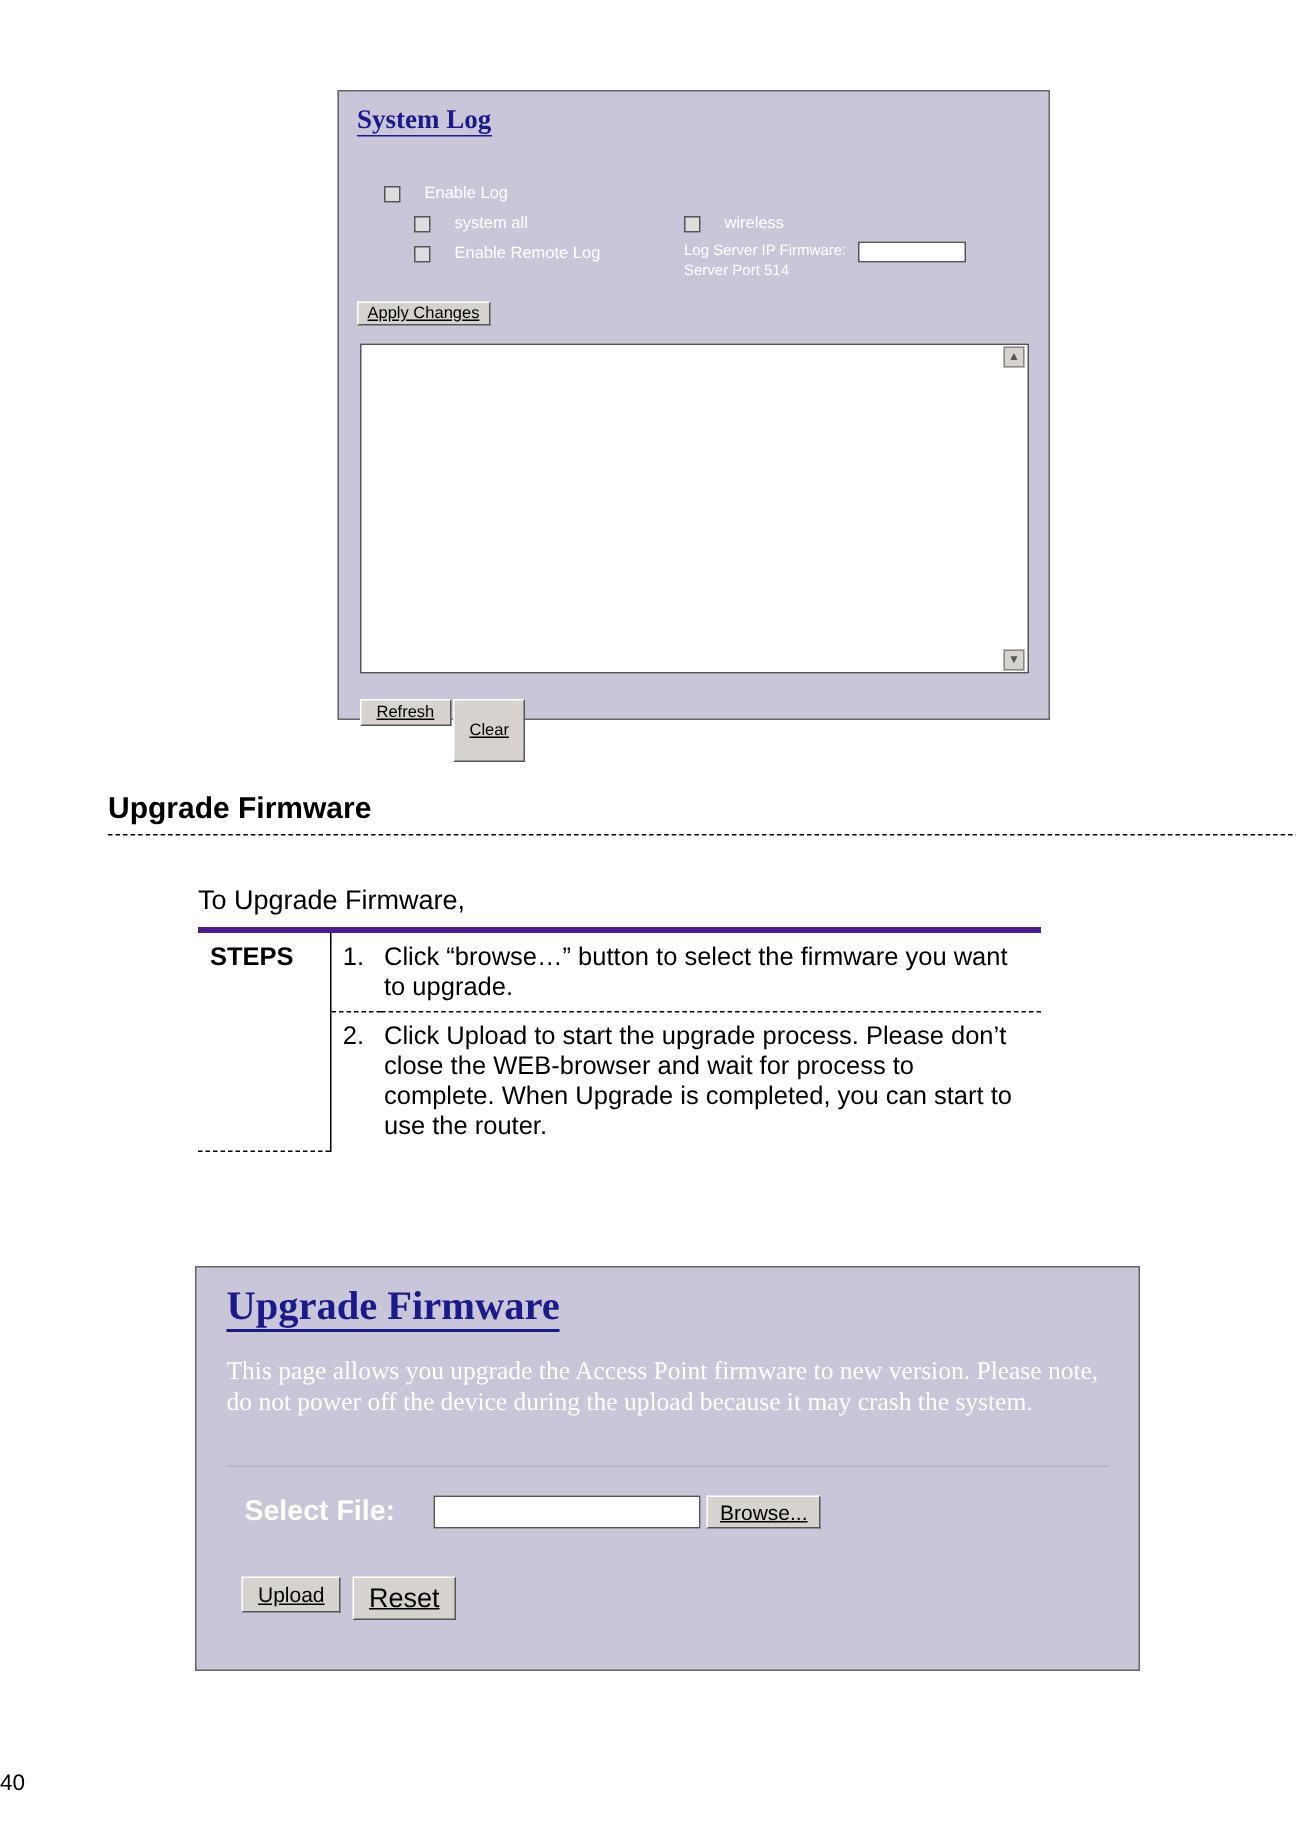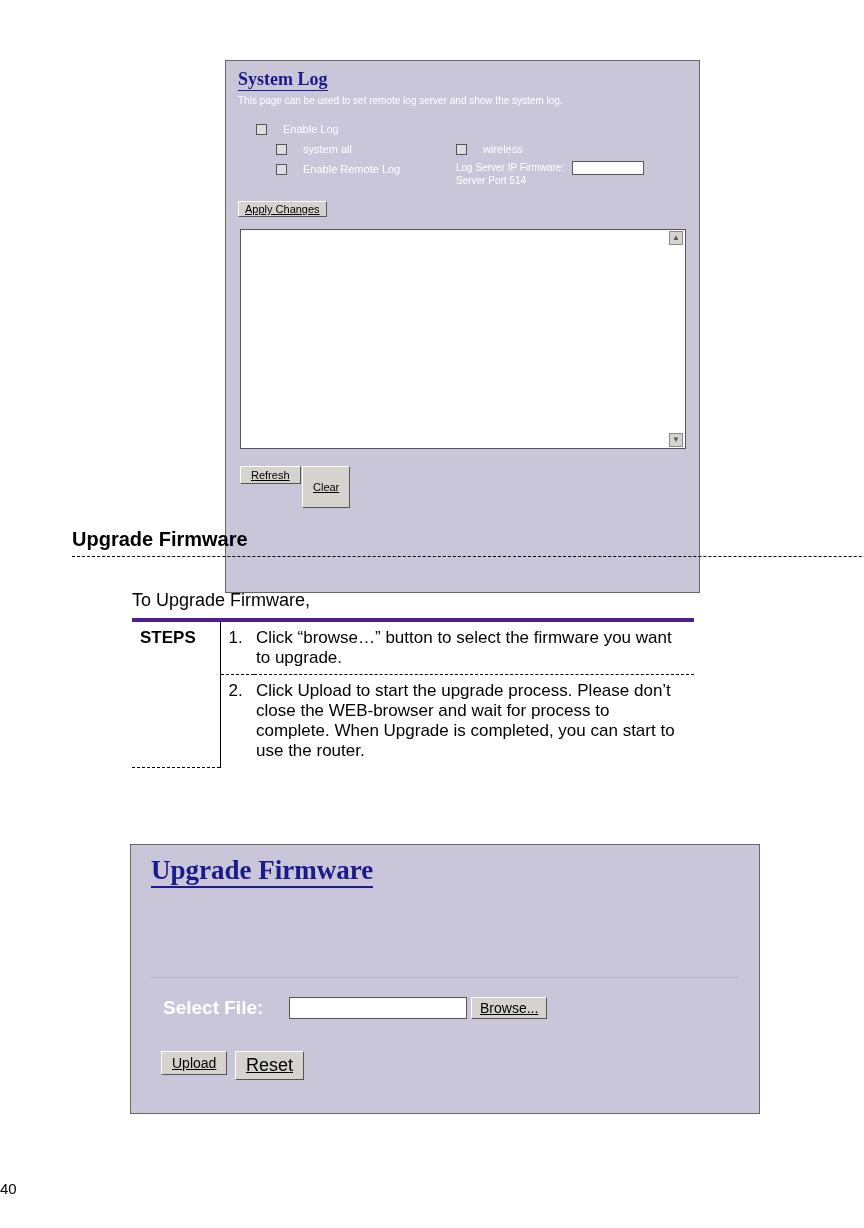--- a/index.html
+++ b/index.html
@@ -10,21 +10,21 @@
       font-family: Arial, Helvetica, sans-serif;
       position: relative;
     }
 
     
     .syslog-panel {
       position: absolute;
       left: 225px;
       top: 60px;
       width: 475px;
-      height: 533px;
+      height: 420px;
       background: #cac6da;
       border: 1px solid #666;
     }
     .syslog-title {
       position: absolute; left: 12px; top: 8px;
       font-family: "Times New Roman", serif;
       font-weight: bold; font-size: 18px;
       color: #1a1a8a;
       border-bottom: 1px solid #1a1a8a;
     }
@@ -126,21 +126,20 @@
     .fw-upload-btn { position:absolute; left:30px; top:206px; padding:3px 10px; font-size:14px;}
     .fw-reset-btn  { position:absolute; left:104px; top:206px; padding:3px 10px; font-size:18px;}
 
     .page-num { position:absolute; left:0; right:0; top:1180px; text-align:left; font-size:15px;}
   </style>
 </head>
 <body>
 
 <div class="syslog-panel">
   <div class="syslog-title">System Log</div>
-  <div class="syslog-desc">This page can be used to set remote log server and show the system log.</div>
 
   <label class="syslog-cb cb-enable">
     <span class="box"></span>
     <span>Enable Log</span>
   </label>
   <label class="syslog-cb cb-system">
     <span class="box"></span>
     <span>system all</span>
   </label>
   <label class="syslog-cb cb-wireless">
@@ -182,20 +181,21 @@
   </tr>
   <tr>
     <td class="cell-num">2.</td>
     <td class="cell-body">Click Upload to start the upgrade process. Please don’t close the WEB-browser and wait for process to complete. When Upgrade is completed, you can start to use the router.</td>
   </tr>
 </tbody>
   </table>
 
 <div class="fw-panel">
   <div class="fw-title">Upgrade Firmware</div>
+  <div class="fw-desc">This page allows you upgrade the Access Point firmware to new version. Please note, do not power off the device during the upload because it may crash the system.</div>
   <div class="fw-sep"></div>
 
   <div class="fw-label">Select File:</div>
   <input class="fw-file-input" value="" style="">
   <button class="btn3d fw-browse-btn">Browse...</button>
 
   <button class="btn3d fw-upload-btn">Upload</button>
   <button class="btn3d fw-reset-btn">Reset</button>
 </div>
 

